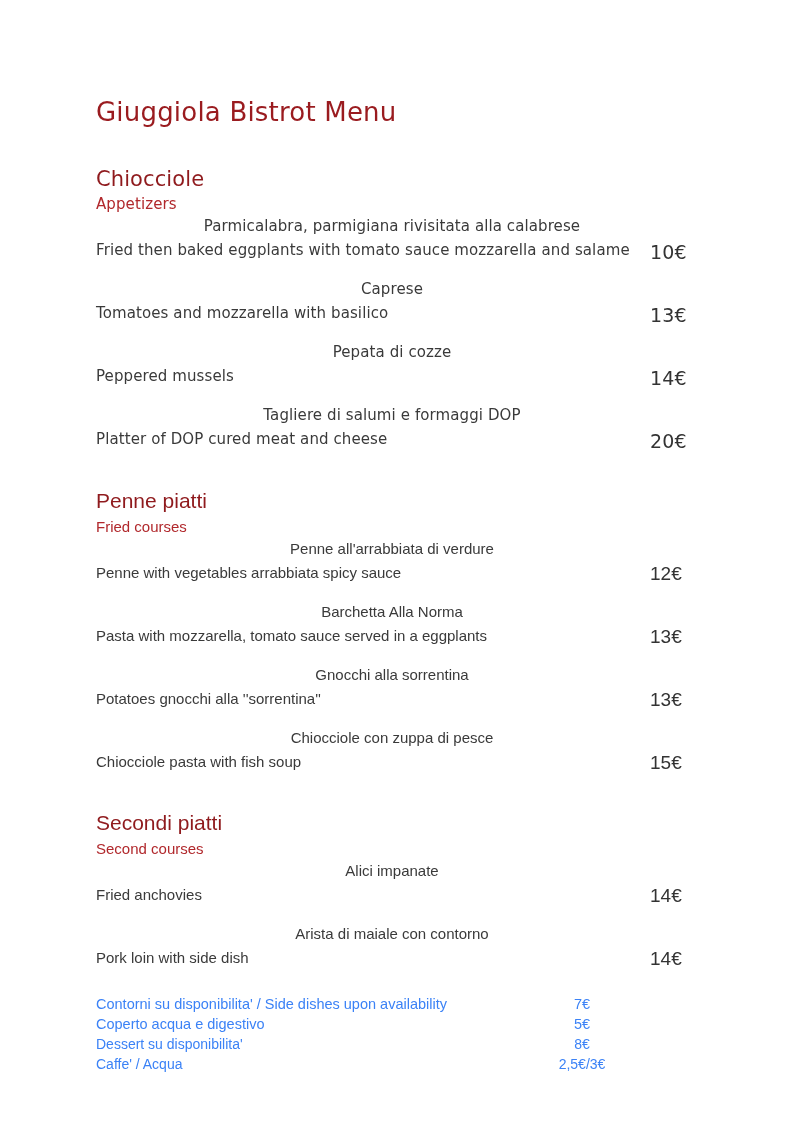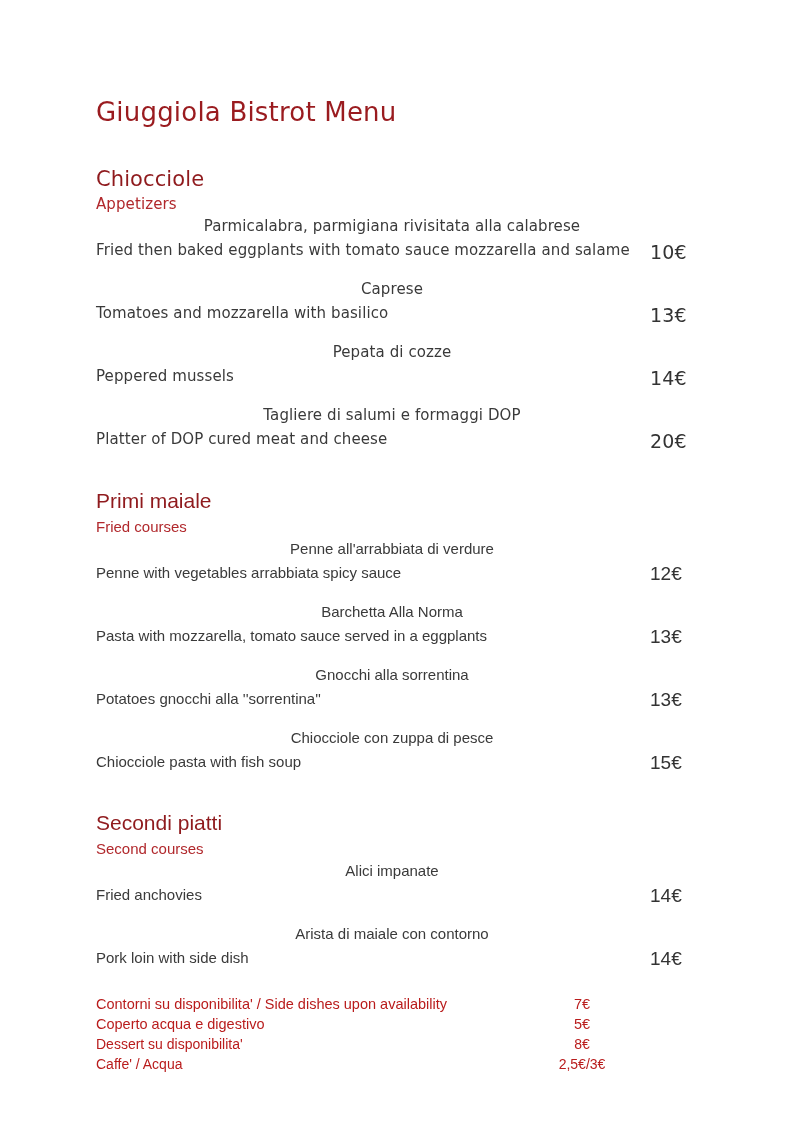--- a/index.html
+++ b/index.html
@@ -74,21 +74,21 @@
     font-size: 19px;
     color: #333333;
   }
 
   .extras { margin-top: 24px; }
   .extra-row {
     display: flex;
     align-items: baseline;
     font-size: 14.5px;
     line-height: 20px;
-    color: #b91c1c;
+    color: #3b82f6;
     justify-content: flex-end;
   }
   .extra-row.alt-font .extra-label,
   .extra-row.alt-font .extra-price {
     font-family: "Liberation Sans", sans-serif;
     font-size: 14px;
   }
   .extra-label { }
   .extra-price {
     margin-left: auto;
@@ -135,21 +135,21 @@
           <div class="item-name">Tagliere di salumi e formaggi DOP</div>
           <div class="item-line">
             <span class="item-desc">Platter of DOP cured meat and cheese</span>
             <span class="item-price">20€</span>
           </div>
         </div>
       </div>
     </div>
 
     <div class="section">
-      <h2 class="section-title">Primi maiale</h2>
+      <h2 class="section-title">Penne piatti</h2>
       <div class="section-sub">Fried courses</div>
       <div class="menu-items">
         <div class="menu-item">
           <div class="item-name">Penne all'arrabbiata di verdure</div>
           <div class="item-line">
             <span class="item-desc">Penne with vegetables arrabbiata spicy sauce</span>
             <span class="item-price">12€</span>
           </div>
         </div>
         <div class="menu-item">

